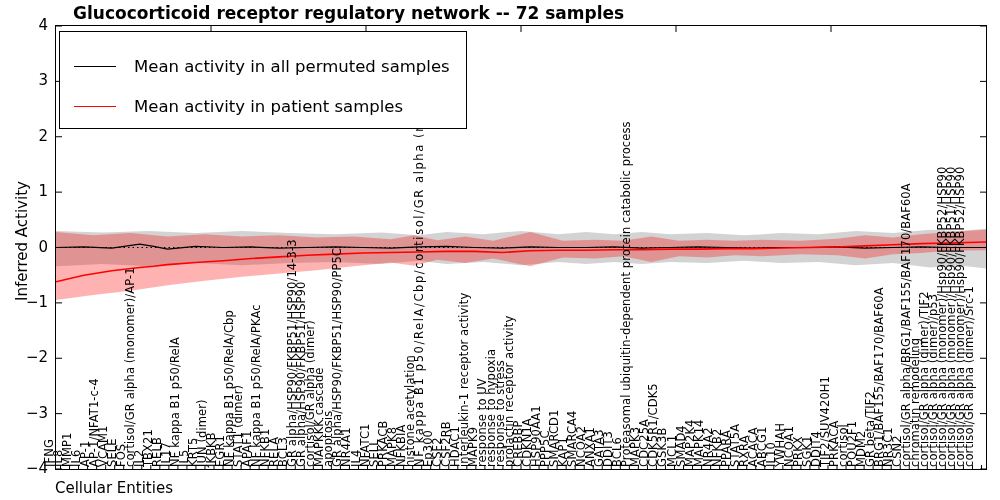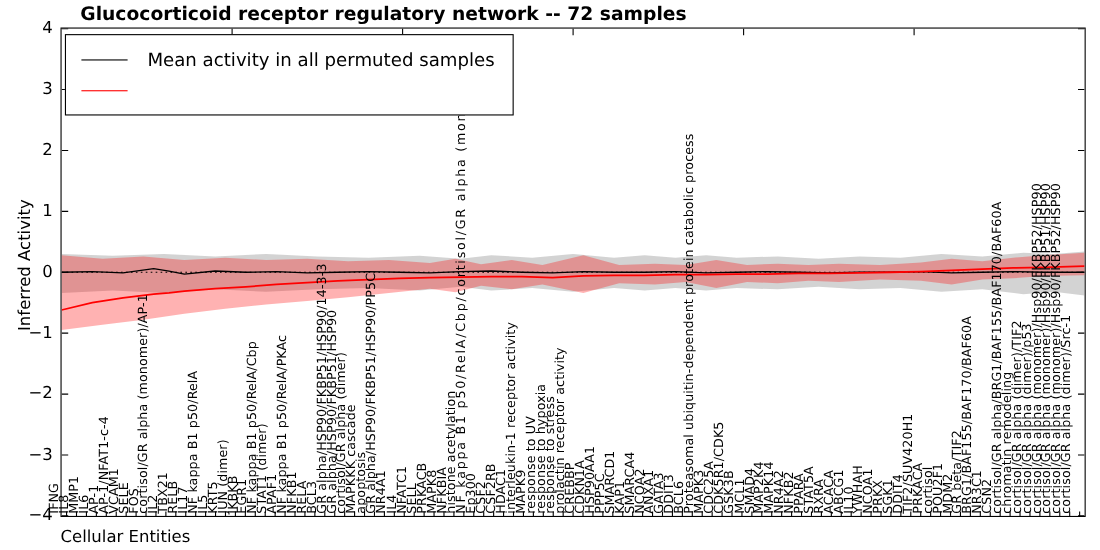--- a/index.html
+++ b/index.html
@@ -12,21 +12,21 @@
   #xlabel{position:absolute;left:55px;top:479px;width:930px;text-align:left;font-size:15px;}
   #plot{position:absolute;left:55px;top:25px;width:930px;height:443px;
         border:1.3px solid #000;box-sizing:content-box;}
   #plot svg{position:absolute;left:0;top:0;}
   #yticks .yt{position:absolute;width:44px;text-align:right;font-size:15px;line-height:16px;}
   #xcats .xc{position:absolute;font-size:11.5px;line-height:11px;white-space:nowrap;
              transform:rotate(-90deg);transform-origin:0 100%;letter-spacing:0.1px;z-index:3;}
   #xcats .xc.stretch{letter-spacing:1.6px;}
   #legend{position:absolute;left:59px;top:31px;z-index:10;background:#fff;
           border:1.6px solid #000;padding:8px 16px 8px 14px;}
-  .lrow{display:flex;align-items:center;height:28px;}
+  .lrow{display:flex;align-items:center;height:28px;margin-top:12px;}
   .lswatch{width:42px;height:0;border-top:1.8px solid #000;margin-right:18px;flex:none;}
   .llabel{font-size:16.5px;white-space:nowrap;}
 </style>
 </head>
 <body>
 
 <div id="fig">
   <div id="title">Glucocorticoid receptor regulatory network -- 72 samples</div>
   <div id="ylabel">Inferred Activity</div>
   <div id="xlabel">Cellular Entities</div>
@@ -287,16 +287,17 @@
     </div>
 
   <div id="legend">
     <div id="legend-rows">
         <div class="lrow">
           <div class="lswatch" style="border-top-color: rgb(0, 0, 0);"></div>
           <div class="llabel">Mean activity in all permuted samples</div>
         </div>
         <div class="lrow">
           <div class="lswatch" style="border-top-color: rgb(255, 0, 0);"></div>
+          <div class="llabel">Mean activity in patient samples</div>
         </div>
       </div>
   </div>
 </div>
 
 </body></html>

